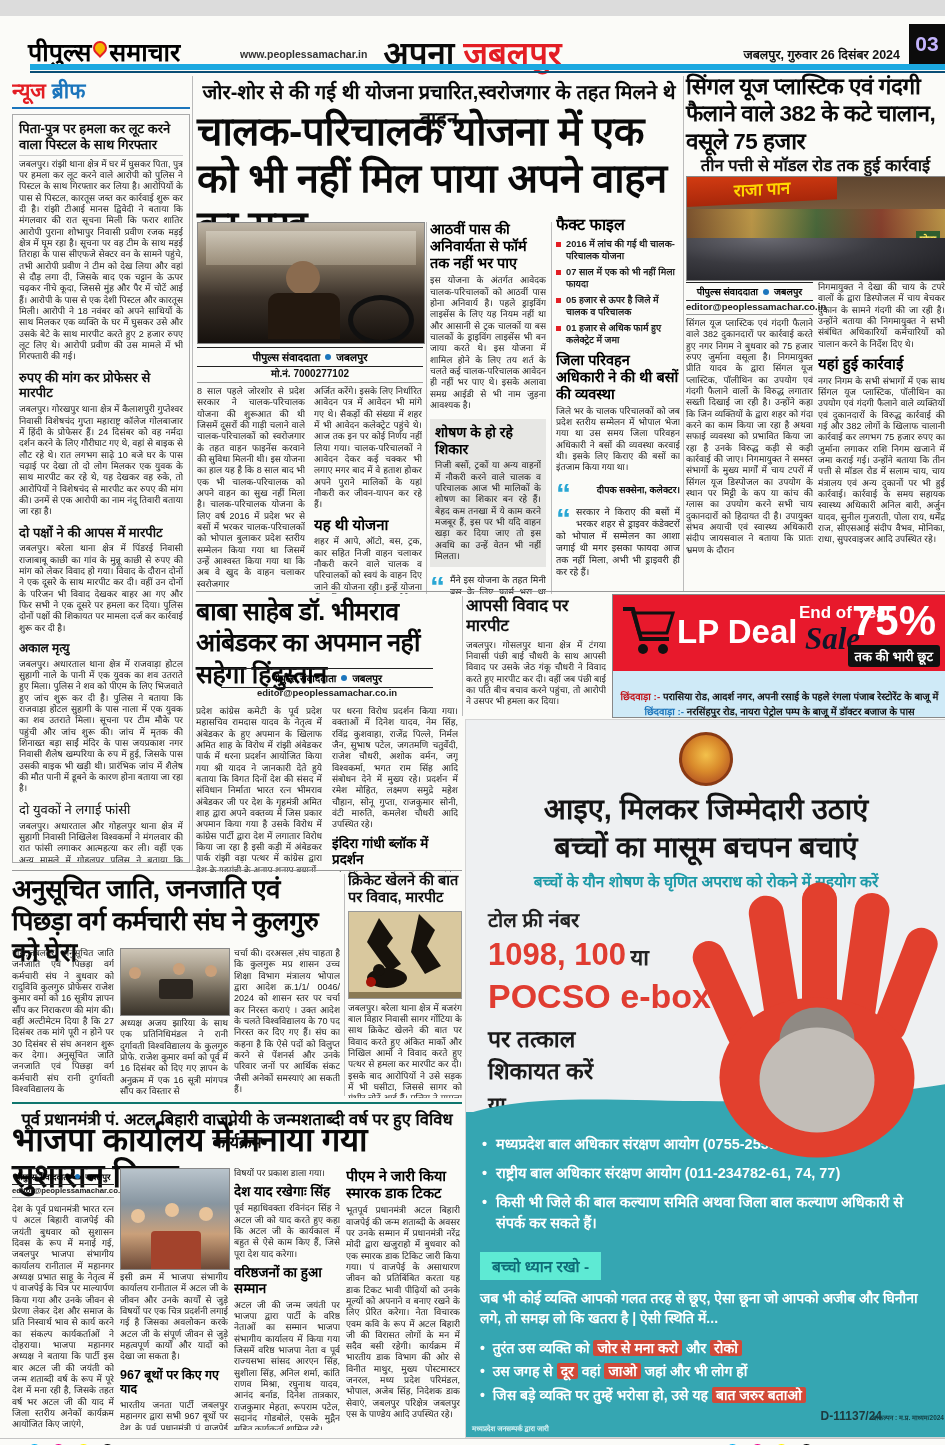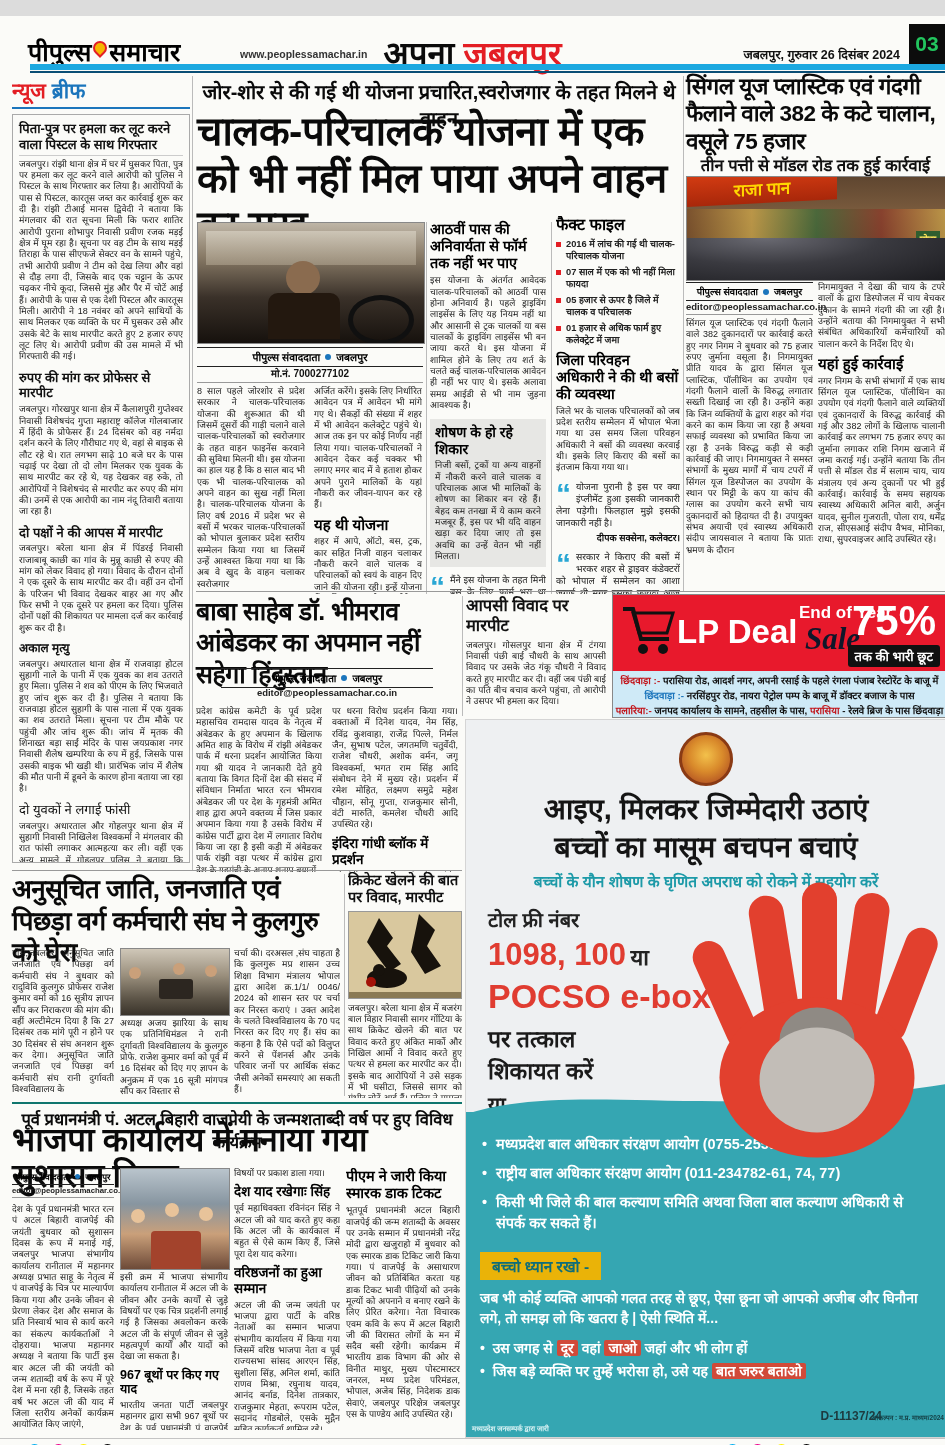--- a/index.html
+++ b/index.html
@@ -41,21 +41,21 @@
     <span>पीपुल्स</span><span style="display:inline-block;width:10px;height:10px;border-radius:50% 50% 50% 0;background:#f5b700;border:2px solid #e31e24;transform:rotate(-45deg);margin:0 2px 6px"></span><span>समाचार</span>
   </div>
   <div class="abs" style="left:240px;top:32px;font-size:10.5px;color:#333;font-weight:bold">www.peoplessamachar.in</div>
 
   <div class="abs" style="left:0;top:14px;width:945px;text-align:center;font-size:33px;font-weight:900">
     <span style="color:#0a0a0a">अपना</span>
     <span style="color:#e31e24">जबलपुर</span>
   </div>
 
   <div class="abs" style="right:45px;top:30px;font-size:12.5px;font-weight:bold;color:#111">जबलपुर, गुरुवार 26 दिसंबर 2024</div>
-  <div class="abs" style="right:0;top:8px;width:36px;height:40px;background:#0c0c0c;color:#22c55e;display:flex;align-items:center;justify-content:center;font-size:21px;font-weight:bold">03</div>
+  <div class="abs" style="right:0;top:8px;width:36px;height:40px;background:#0c0c0c;color:#c4b5fd;display:flex;align-items:center;justify-content:center;font-size:21px;font-weight:bold">03</div>
 
   <div class="abs" style="left:30px;top:48px;right:0;height:6px;background:#1ba8e0"></div>
   <div class="abs" style="left:30px;top:55px;right:0;height:1.5px;background:#0a4e75"></div>
 
   <div class="abs" style="left:12px;top:60px;width:178px;height:794px;overflow:hidden">
     <div style="font-size:21px;font-weight:900;border-bottom:2.5px solid #1b75bc;padding-bottom:3px;margin-bottom:5px">
       <span style="color:#e31e24">न्यूज</span>
       <span style="color:#1b75bc">ब्रीफ</span>
     </div>
     <div style="border:1px solid #aaa;padding:6px 6px;height:735px;overflow:hidden">
@@ -125,21 +125,20 @@
     <ul class="facts">
       <li>2016 में लांच की गई थी चालक-परिचालक योजना</li>
       <li>07 साल में एक को भी नहीं मिला फायदा</li>
       <li>05 हजार से ऊपर है जिले में चालक व परिचालक</li>
       <li>01 हजार से अधिक फार्म हुए कलेक्ट्रेट में जमा</li>
     </ul>
     <div class="sub-h" style="font-size:14.5px">जिला परिवहन अधिकारी ने की थी बसों की व्यवस्था</div>
     <p class="bt-sm">जिले भर के चालक परिचालकों को जब प्रदेश स्तरीय सम्मेलन में भोपाल भेजा गया था उस समय जिला परिवहन अधिकारी ने बसों की व्यवस्था करवाई थी। इसके लिए किराए की बसों का इंतजाम किया गया था।</p>
     <div class="qwrap">
       <span class="qicon"></span>
-      <p class="qtxt">योजना पुरानी है इस पर क्या इंप्लीमेंट हुआ इसकी जानकारी लेना पड़ेगी। फिलहाल मुझे इसकी जानकारी नहीं है।</p>
       <div class="qauth">दीपक सक्सेना, कलेक्टर।</div>
     </div>
     <div class="qwrap">
       <span class="qicon"></span>
       <p class="qtxt">सरकार ने किराए की बसों में भरकर शहर से ड्राइवर कंडेक्टरों को भोपाल में सम्मेलन का आशा जगाई थी मगर इसका फायदा आज तक नहीं मिला, अभी भी ड्राइवरी ही कर रहे हैं।</p>
 
     </div>
   </div>
 
   <div class="abs headline" style="left:686px;top:57px;width:259px;font-size:22.5px;line-height:1.22">सिंगल यूज प्लास्टिक एवं गंदगी फैलाने वाले 382 के कटे चालान, वसूले 75 हजार</div>
@@ -194,21 +193,21 @@
         <path d="M12 8 L52 8 L46 28 L18 28 Z" fill="none" stroke="#111" stroke-width="3"></path>
         <circle cx="22" cy="44" r="5" fill="#111"></circle>
         <circle cx="42" cy="44" r="5" fill="#111"></circle>
       </svg>
       <div style="position:absolute;left:64px;top:18px;color:#fff;font-size:33px;font-weight:900">LP Deal</div>
       <div style="position:absolute;left:186px;top:8px;color:#fff;font-size:17px;font-weight:bold">End of Year</div>
       <div style="position:absolute;left:192px;top:26px;color:#0f172a;font-size:31px;font-weight:900;font-style:italic;font-family:'Liberation Serif',serif">Sale</div>
       <div style="position:absolute;right:10px;top:2px;color:#fff;font-size:42px;font-weight:900">75%</div>
       <div style="position:absolute;right:6px;top:50px;background:#111;color:#fff;font-size:13px;font-weight:bold;padding:2px 7px;border-radius:3px">तक की भारी छूट</div>
     </div>
-    <div style="width:100%;height:46px;background:#cfeaf7;font-size:9.8px;font-weight:bold;text-align:center;line-height:1.55;padding-top:2px;box-sizing:border-box">
+    <div style="width:100%;height:46px;background:#cfeaf7;font-size:9.8px;font-weight:bold;text-align:center;line-height:1.55;padding-top:18px;box-sizing:border-box">
       <div><span style="color:#c2151b">छिंदवाड़ा :-</span> <span>परासिया रोड, आदर्श नगर, अपनी रसाई के पहले रंगला पंजाब रेस्टोरेंट के बाजू में</span></div>
       <div><span style="color:#1b75bc">छिंदवाड़ा :-</span> <span>नरसिंहपुर रोड, नायरा पेट्रोल पम्प के बाजू में डॉक्टर बजाज के पास</span></div>
       <div><span style="color:#c2151b">पलारिया:-</span> <span>जनपद कार्यालय के सामने, तहसील के पास,</span> <span style="color:#c2151b">परासिया</span> <span>- रेलवे ब्रिज के पास छिंदवाड़ा रोड</span></div>
     </div>
   </div>
 
   <div class="abs" style="left:465px;top:703px;width:480px;height:717px;background:#eef0f2;border:1px solid #d5d5d5;overflow:hidden">
     <div style="position:absolute;left:50%;top:12px;transform:translateX(-50%);width:48px;height:48px;border-radius:50%;background:radial-gradient(circle at 50% 42%,#f3c14b 0%,#d98a2b 45%,#a33b1f 100%);border:3px solid #8a3a14"></div>
     <div style="position:absolute;left:0;top:68px;width:100%;text-align:center;font-size:29px;font-weight:900;color:#141414">आइए, मिलकर जिम्मेदारी उठाएं</div>
     <div style="position:absolute;left:0;top:106px;width:100%;text-align:center;font-size:29px;font-weight:900;color:#141414">बच्चों का मासूम बचपन बचाएं</div>
@@ -241,23 +240,24 @@
 
     <svg width="480" height="36" viewBox="0 0 480 36" preserveAspectRatio="none" style="position:absolute;left:0;top:358px">
       <path d="M0,36 C110,2 240,44 480,6 L480,36 Z" fill="#35a6b2"></path>
     </svg>
     <div style="position:absolute;left:0;top:392px;width:100%;height:325px;background:#35a6b2">
       <div style="padding:22px 18px 0 14px">
         <div class="teal-bullet">मध्यप्रदेश बाल अधिकार संरक्षण आयोग (0755-2559900)</div>
         <div class="teal-bullet">राष्ट्रीय बाल अधिकार संरक्षण आयोग (011-234782-61, 74, 77)</div>
         <div class="teal-bullet">किसी भी जिले की बाल कल्याण समिति अथवा जिला बाल कल्याण अधिकारी से संपर्क कर सकते हैं।</div>
       </div>
-      <div style="margin:10px 0 0 14px;display:inline-block;background:#eab308;color:#0f6d79;font-weight:900;font-size:15.5px;padding:3px 12px;border-radius:0">बच्चो ध्यान रखो -</div>
+      <div style="margin:10px 0 0 14px;display:inline-block;background:#5eead4;color:#0f6d79;font-weight:900;font-size:15.5px;padding:3px 12px;border-radius:0">बच्चो ध्यान रखो -</div>
       <div style="margin:8px 14px 0;color:#fff;font-size:14px;line-height:1.45;font-weight:bold">जब भी कोई व्यक्ति आपको गलत तरह से छूए, ऐसा छूना जो आपको अजीब और घिनौना लगे, तो समझ लो कि खतरा है | ऐसी स्थिति में...</div>
       <div style="margin:8px 14px 0;color:#fff;font-size:14px;line-height:1.7;font-weight:bold">
+        <div>•&nbsp; <span>तुरंत उस व्यक्ति को</span> <span class="hl">जोर से मना करो</span> <span>और</span> <span class="hl">रोको</span></div>
         <div>•&nbsp; <span>उस जगह से</span> <span class="hl">दूर</span> <span>वहां</span> <span class="hl">जाओ</span> <span>जहां और भी लोग हों</span></div>
         <div>•&nbsp; <span>जिस बड़े व्यक्ति पर तुम्हें भरोसा हो, उसे यह</span> <span class="hl">बात जरुर बताओ</span></div>
       </div>
       <div style="position:absolute;right:64px;bottom:14px;color:#1d3a3e;font-size:12px;font-weight:900">D-11137/24</div>
       <div style="position:absolute;right:2px;bottom:15px;color:#144046;font-size:6.5px;font-weight:bold">आकल्पन : म.प्र. माध्यम/2024</div>
       <div style="position:absolute;left:6px;bottom:4px;color:#d9f2f4;font-size:7px;font-weight:bold">मध्यप्रदेश जनसम्पर्क द्वारा जारी</div>
     </div>
   </div>
 
   <div class="abs headline" style="left:12px;top:858px;width:330px;font-size:26px;line-height:1.22">अनुसूचित जाति, जनजाति एवं पिछड़ा वर्ग कर्मचारी संघ ने कुलगुरु को घेरा</div>

